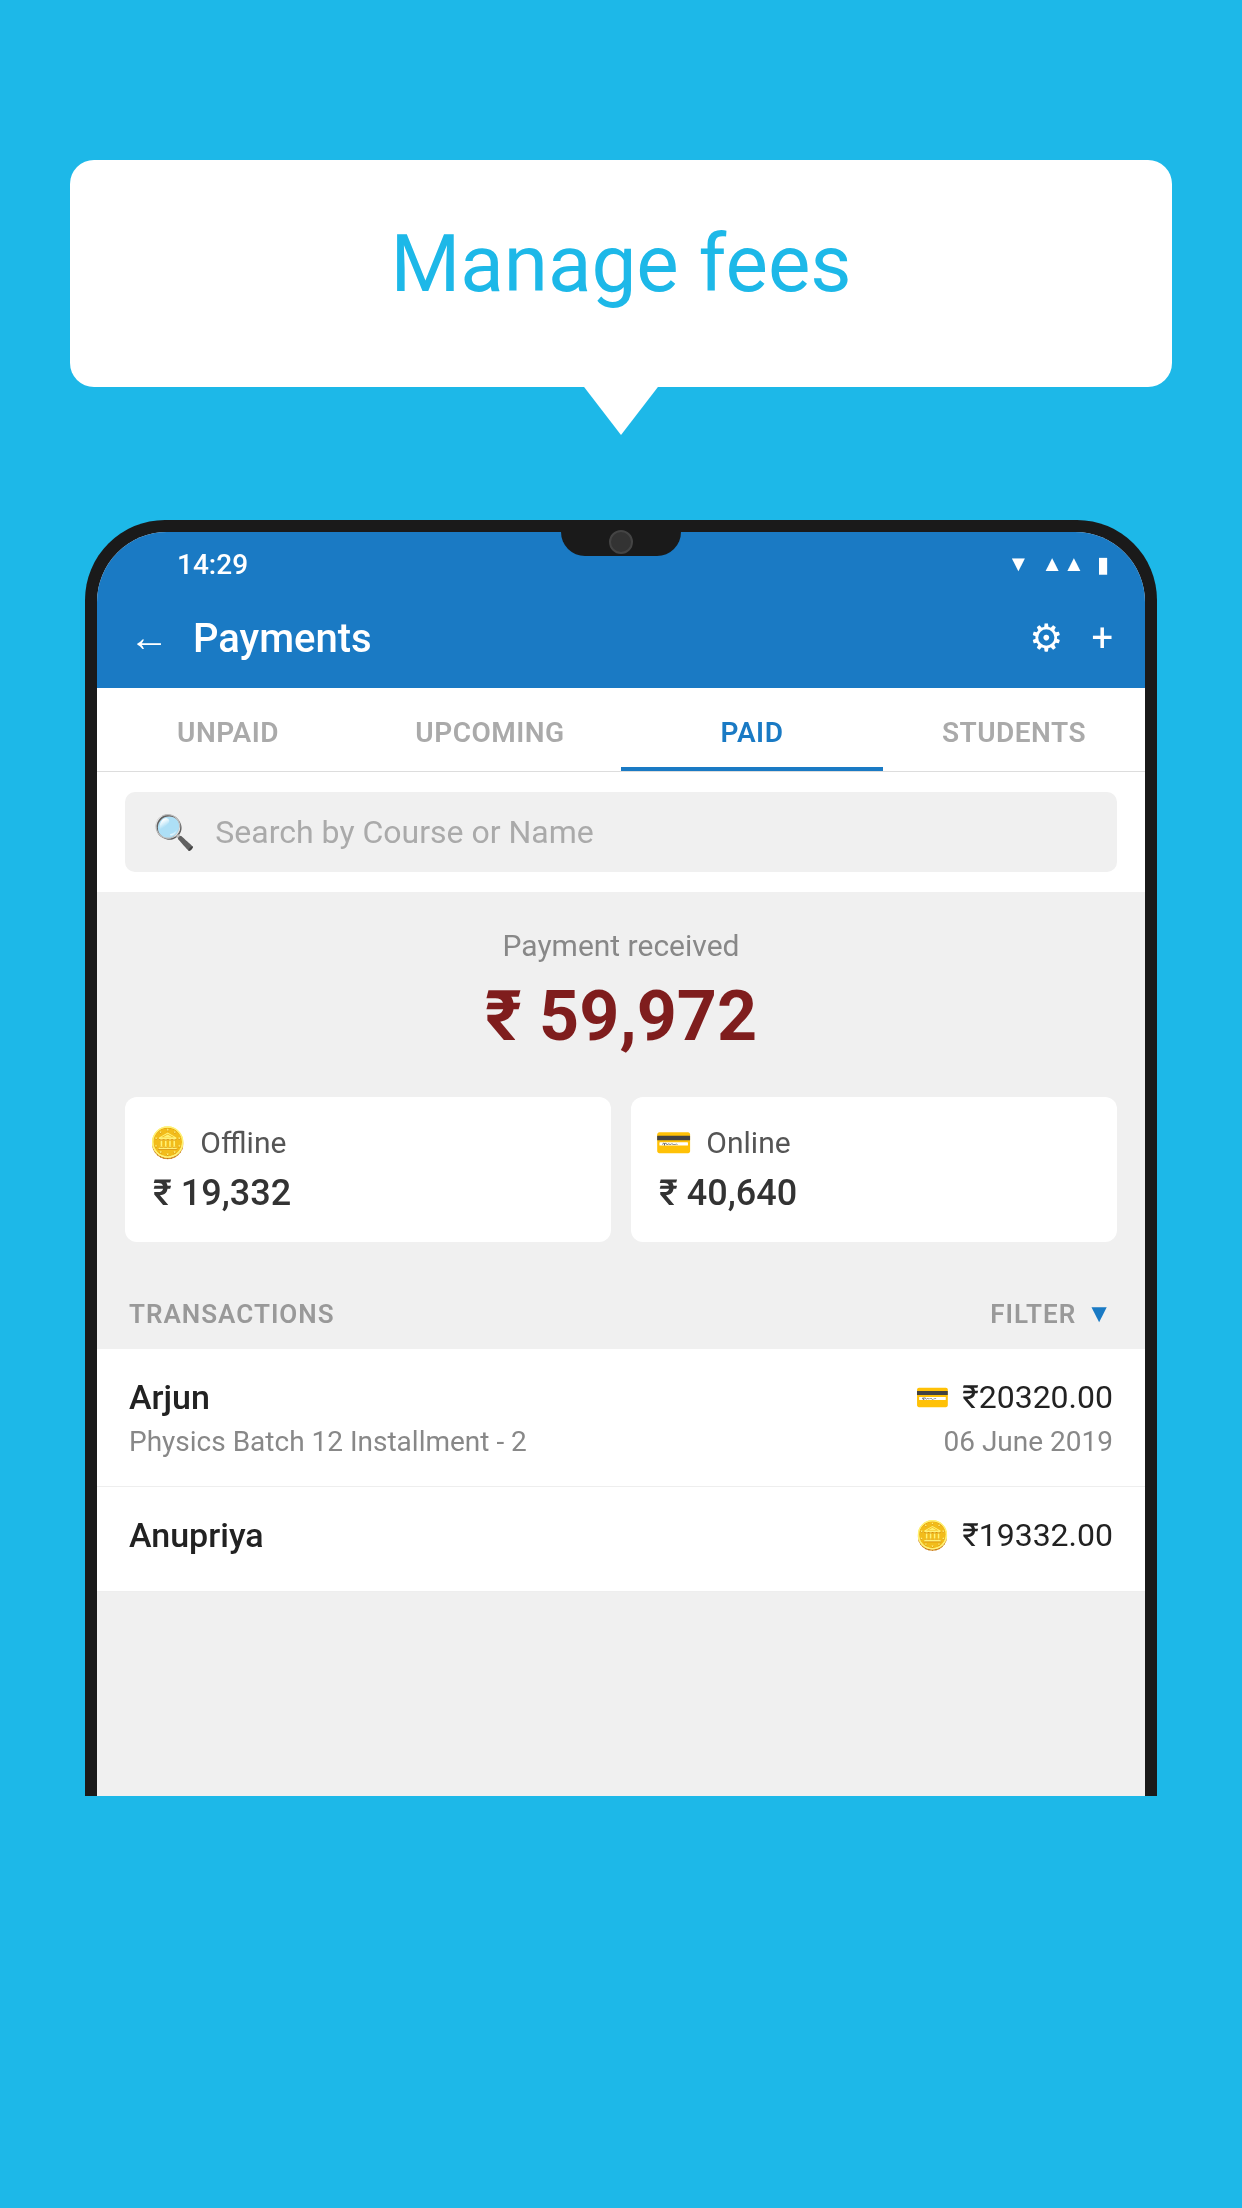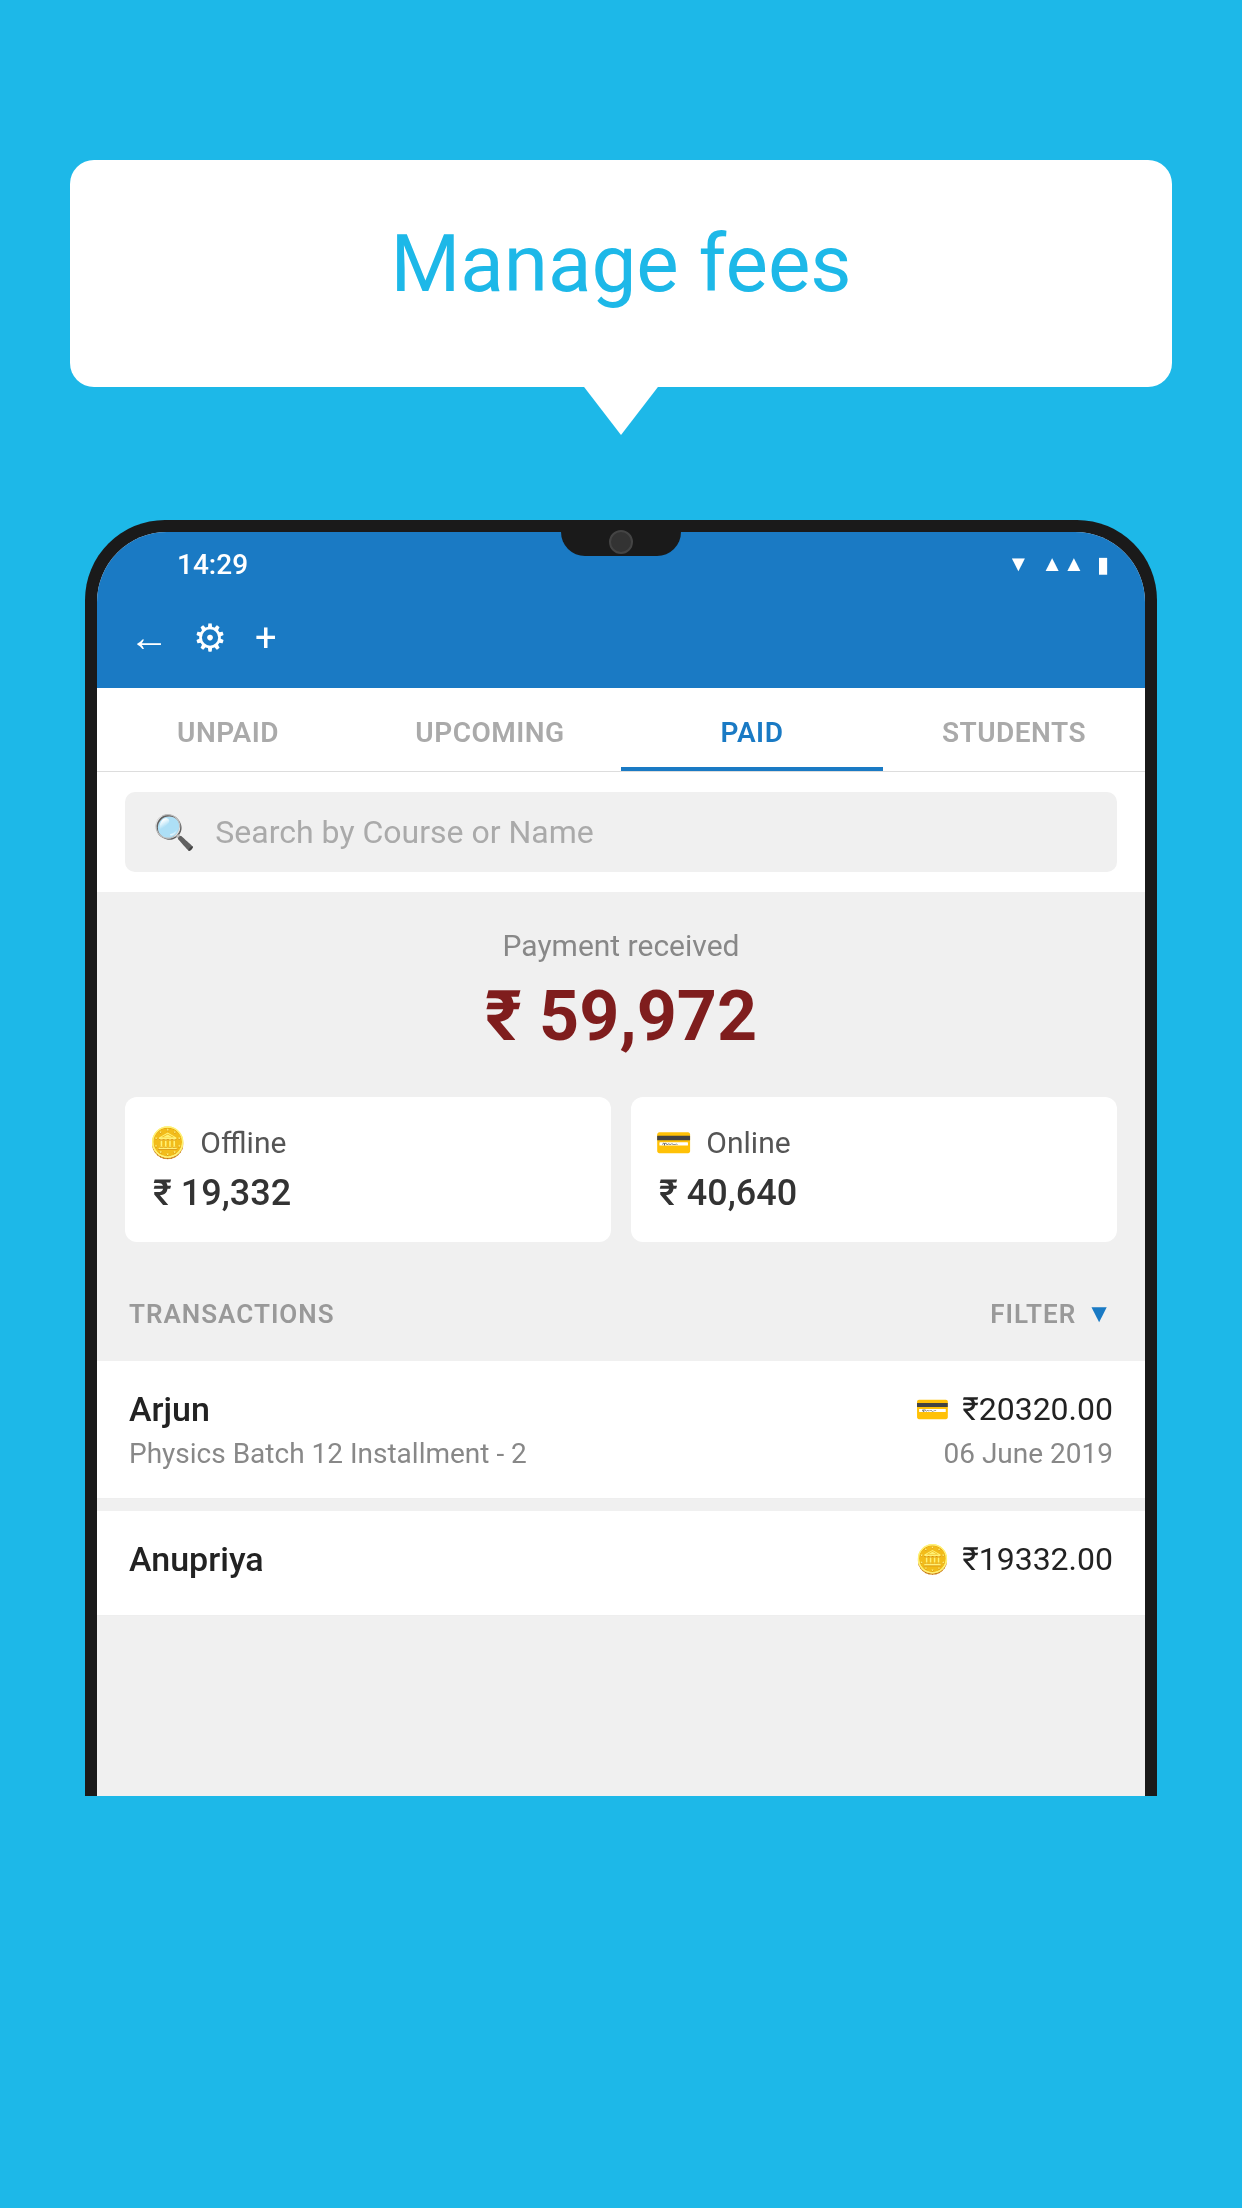--- a/index.html
+++ b/index.html
@@ -281,21 +281,20 @@
     .filter-icon {
       color: #1a7ac4;
       font-size: 26px;
     }
 
     
     .transaction-item {
       background: white;
       padding: 28px 32px;
       border-bottom: 1px solid #eee;
-      margin-top: 12px;
     }
     .transaction-row-top {
       display: flex;
       justify-content: space-between;
       align-items: center;
       margin-bottom: 8px;
     }
     .transaction-name {
       font-size: 34px;
       color: #222;
@@ -350,20 +349,21 @@
         <span class="status-time">14:29</span>
         <div class="status-icons">
           <span style="color:white;font-size:22px;">▼</span>
           <span style="color:white;font-size:22px;">▲▲</span>
           <span style="color:white;font-size:22px;">▮</span>
         </div>
       </div>
 
       <div class="app-bar">
         <span class="back-btn">←</span>
+        <span class="app-title">Payments</span>
         <div class="toolbar-icons">
           <span class="toolbar-icon">⚙</span>
           <span class="toolbar-icon">+</span>
         </div>
       </div>
 
       <div class="tabs-bar">
         <div class="tab-item">
           <span>UNPAID</span>
         </div>

